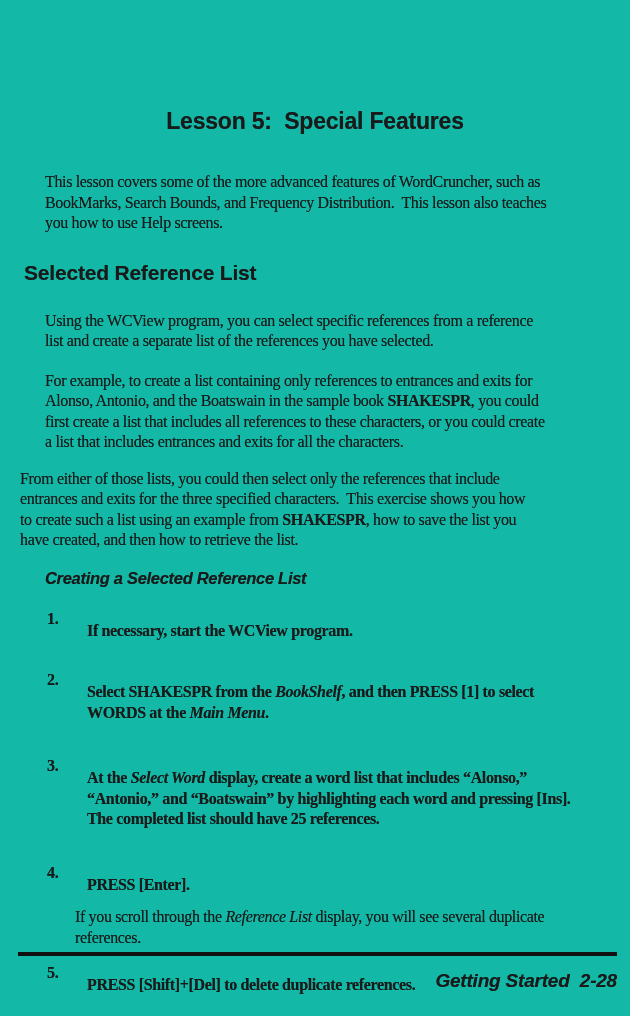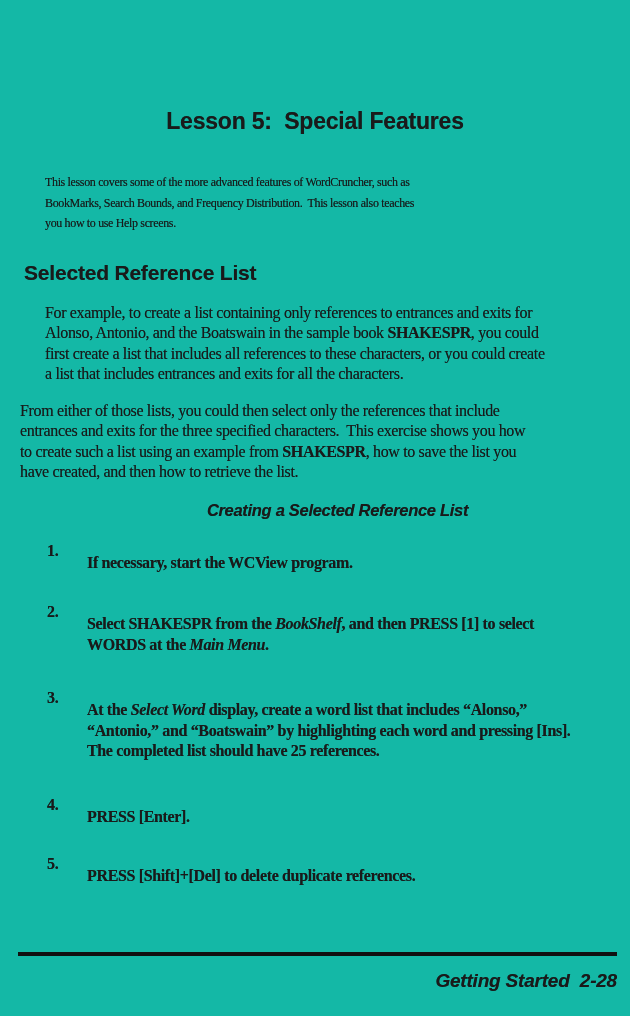--- a/index.html
+++ b/index.html
@@ -19,21 +19,21 @@
     text-align:center;
     font-family:"Liberation Sans","DejaVu Sans",sans-serif;
     font-weight:bold;
     font-size:23px;
     line-height:24px;
     letter-spacing:-0.2px;
     white-space:pre;
   }
   .intro{
     margin:39px 10px 0 45px;
-    font-size:12px;
+    font-size:16px;
     line-height:20.5px;
     letter-spacing:-0.35px;
     white-space:pre;
   }
   .section-heading{
     margin:28px 0 0 24px;
     font-family:"Liberation Sans","DejaVu Sans",sans-serif;
     font-weight:bold;
     font-size:21px;
     line-height:22px;
@@ -52,21 +52,20 @@
   .para.p3{margin-top:16px;margin-left:20px;}
   .subheading{
     margin:17px 0 0 45px;
     font-family:"Liberation Sans","DejaVu Sans",sans-serif;
     font-weight:bold;
     font-style:italic;
     font-size:16.5px;
     line-height:20px;
     letter-spacing:-0.3px;
     white-space:pre;
-    text-align:center;
   }
   .steps{margin-top:21px;}
   .step{
     display:flex;
     margin-left:47px;
     margin-right:6px;
   }
   .step-1{margin-bottom:17px;}
   .step-2{margin-bottom:21px;}
   .step-3{margin-bottom:21px;}
@@ -124,20 +123,22 @@
 <div class="page">
 
   <h1 class="title">Lesson 5:  Special Features</h1>
 
   <p class="intro"><span>This lesson covers some of the more advanced features of WordCruncher, such as
 BookMarks, Search Bounds, and Frequency Distribution.  This lesson also teaches
 you how to use Help screens.</span></p>
 
   <h2 class="section-heading">Selected Reference List</h2>
 
+  <p class="para p1"><span>Using the WCView program, you can select specific references from a reference
+list and create a separate list of the references you have selected.</span></p>
   <p class="para p2"><span>For example, to create a list containing only references to entrances and exits for
 Alonso, Antonio, and the Boatswain in the sample book </span><span class="st-b">SHAKESPR</span><span>, you could
 first create a list that includes all references to these characters, or you could create
 a list that includes entrances and exits for all the characters.</span></p>
   <p class="para p3"><span>From either of those lists, you could then select only the references that include
 entrances and exits for the three specified characters.  This exercise shows you how
 to create such a list using an example from </span><span class="st-b">SHAKESPR</span><span>, how to save the list you
 have created, and then how to retrieve the list.</span></p>
 
   <h3 class="subheading">Creating a Selected Reference List</h3>
@@ -165,20 +166,22 @@
         <p class="step-lead"><span class="st-b">At the </span><span class="st-bi">Select Word</span><span class="st-b"> display, create a word list that includes “Alonso,”
 “Antonio,” and “Boatswain” by highlighting each word and pressing [Ins].
 The completed list should have 25 references.</span></p>
       </div>
     </div>
 
     <div class="step step-4">
       <span class="step-num">4.</span>
       <div class="step-content">
         <p class="step-lead"><span class="st-b">PRESS [Enter].</span></p>
+        <p class="step-body"><span>If you scroll through the </span><span class="st-i">Reference List</span><span> display, you will see several duplicate
+references.</span></p>
       </div>
     </div>
 
     <div class="step step-5">
       <span class="step-num">5.</span>
       <div class="step-content">
         <p class="step-lead"><span class="st-b">PRESS [Shift]+[Del] to delete duplicate references.</span></p>
       </div>
     </div>
 

